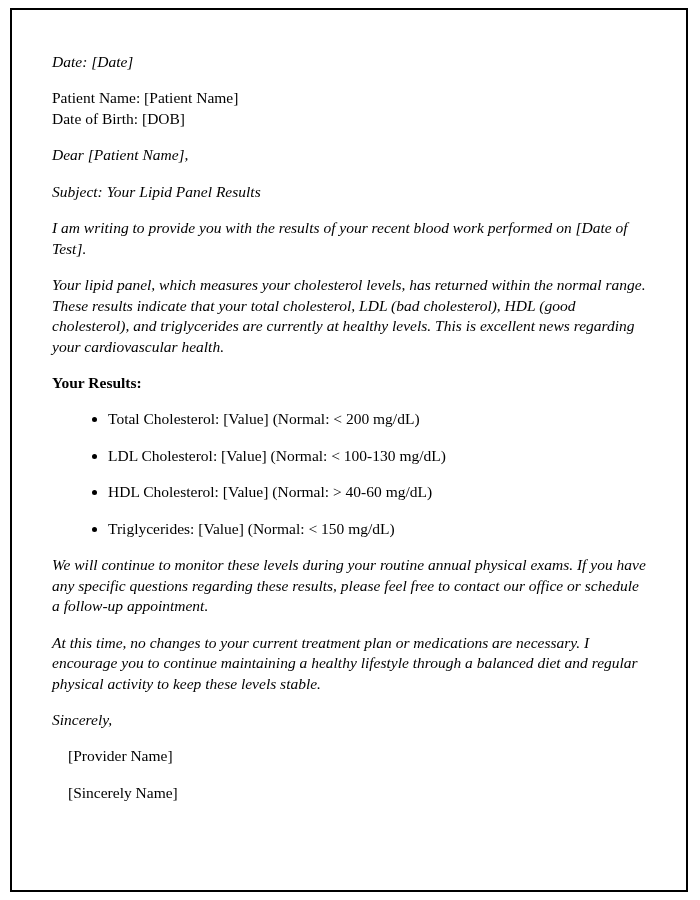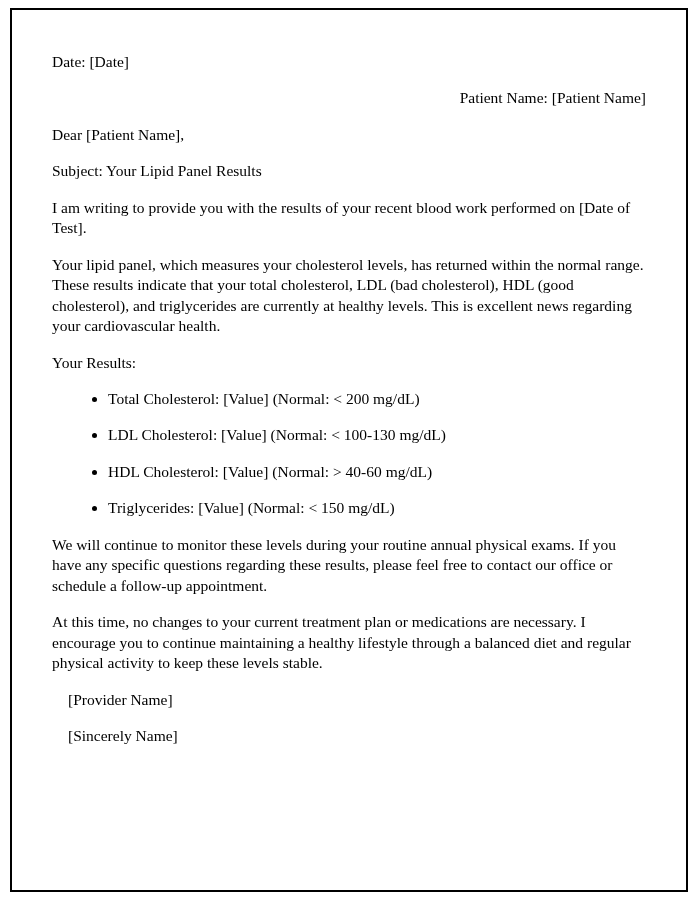--- a/index.html
+++ b/index.html
@@ -27,30 +27,30 @@
     font-size: 15.5px;
     line-height: 1.32;
     color: #000000;
     overflow: hidden;
   }
   .line {
     margin: 0;
   }
   .block {
     margin: 0 0 16px 0;
+    font-style: italic;
   }
   .tight-block {
     margin: 0 0 16px 0;
-    text-align: right;
   }
   .tight-block p {
     margin: 0;
   }
   .results-heading {
-    font-weight: normal;
+    font-weight: bold;
     margin: 0 0 16px 0;
   }
   ul.results-list {
     margin: 0 0 16px 0;
     padding-left: 40px;
     list-style-type: disc;
   }
   ul.results-list li {
     margin: 16px;
     padding: 0;
@@ -62,20 +62,21 @@
 </head>
 <body>
 
 <div class="canvas">
   <div class="page">
 
     <p class="block">Date: [Date]</p>
 
     <div class="tight-block">
       <p class="line">Patient Name: [Patient Name]</p>
+      <p class="line">Date of Birth: [DOB]</p>
     </div>
 
     <p class="block">Dear [Patient Name],</p>
 
     <p class="block">Subject: Your Lipid Panel Results</p>
 
     <p class="block">I am writing to provide you with the results of your recent blood work performed on [Date of Test].</p>
 
     <p class="block">Your lipid panel, which measures your cholesterol levels, has returned within the normal range. These results indicate that your total cholesterol, LDL (bad cholesterol), HDL (good cholesterol), and triglycerides are currently at healthy levels. This is excellent news regarding your cardiovascular health.</p>
 
@@ -85,20 +86,21 @@
       <li>Total Cholesterol: [Value] (Normal: &lt; 200 mg/dL)</li>
       <li>LDL Cholesterol: [Value] (Normal: &lt; 100-130 mg/dL)</li>
       <li>HDL Cholesterol: [Value] (Normal: &gt; 40-60 mg/dL)</li>
       <li>Triglycerides: [Value] (Normal: &lt; 150 mg/dL)</li>
     </ul>
 
     <p class="block">We will continue to monitor these levels during your routine annual physical exams. If you have any specific questions regarding these results, please feel free to contact our office or schedule a follow-up appointment.</p>
 
     <p class="block">At this time, no changes to your current treatment plan or medications are necessary. I encourage you to continue maintaining a healthy lifestyle through a balanced diet and regular physical activity to keep these levels stable.</p>
 
+    <p class="block">Sincerely,</p>
 
     <div class="signature">
       <p>[Provider Name]</p>
       <p>[Sincerely Name]</p>
     </div>
 
   </div>
 </div>
 
 </body></html>

